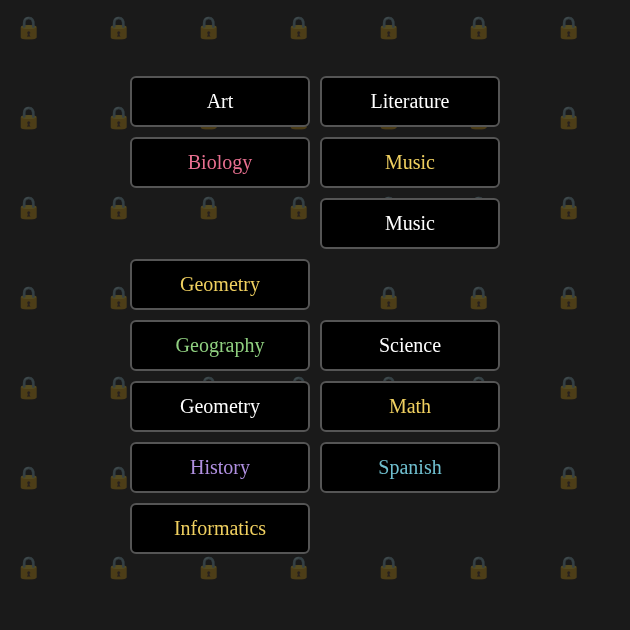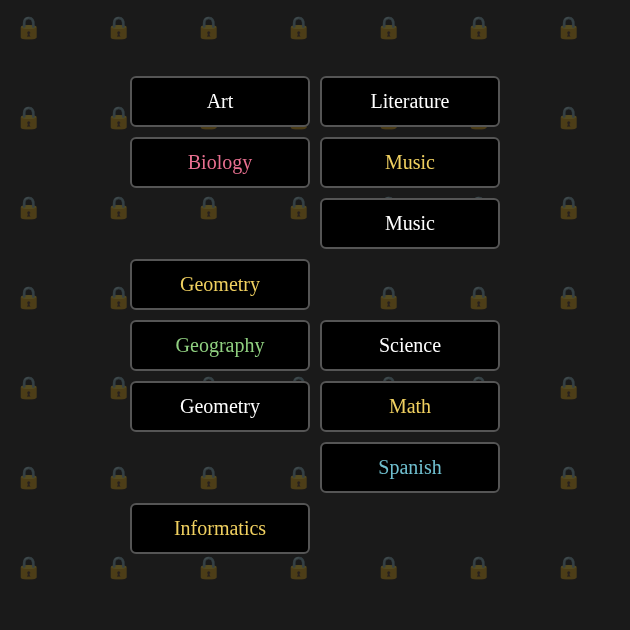--- a/index.html
+++ b/index.html
@@ -130,16 +130,17 @@
 <div class="subject-btn col-left color-white">Art</div>
     <div class="subject-btn col-right color-white">Literature</div>
     <div class="subject-btn col-left color-pink">Biology</div>
     <div class="subject-btn col-right color-yellow">Music</div>
     <div class="subject-btn col-right color-white">Music</div>
     <div class="subject-btn col-left color-yellow">Geometry</div>
     <div class="subject-btn col-left color-green">Geography</div>
     <div class="subject-btn col-right color-white">Science</div>
     <div class="subject-btn col-left color-white">Geometry</div>
     <div class="subject-btn col-right color-yellow">Math</div>
+    <div class="subject-btn col-left color-lavender">History</div>
     <div class="subject-btn col-right color-cyan">Spanish</div>
     <div class="subject-btn col-left color-yellow">Informatics</div>
     <div class="col-right"></div>
   </div>
 
 </body></html>

